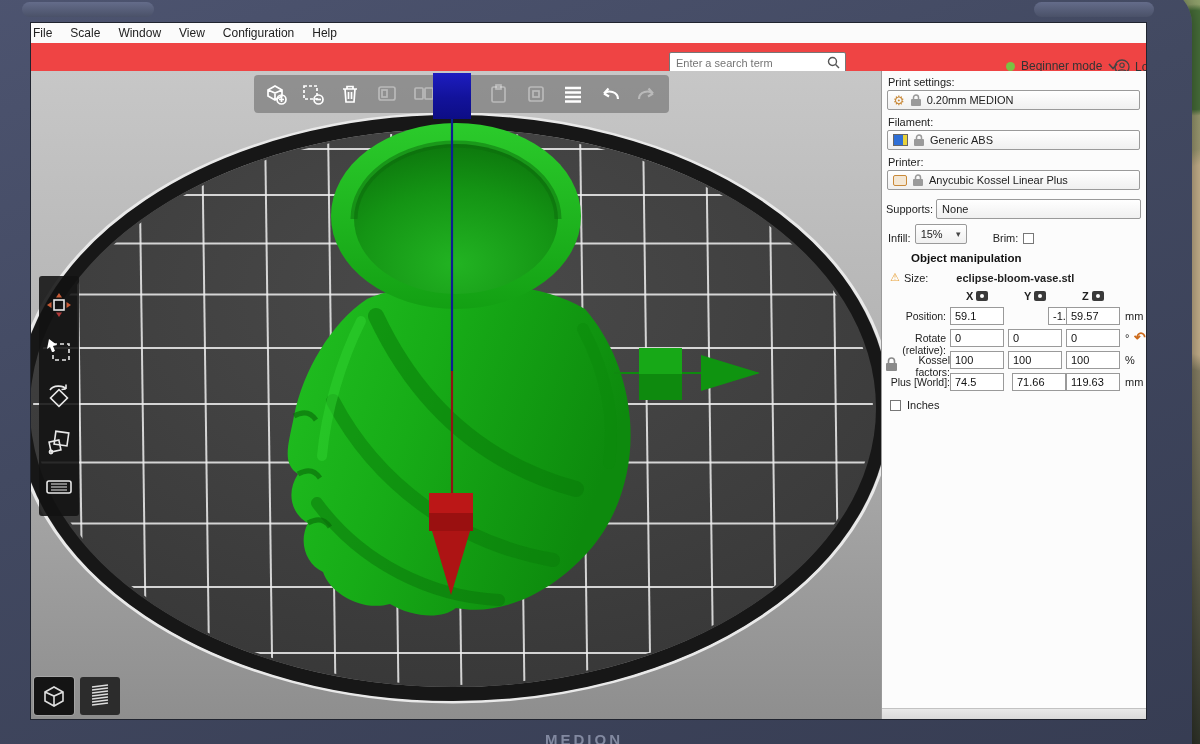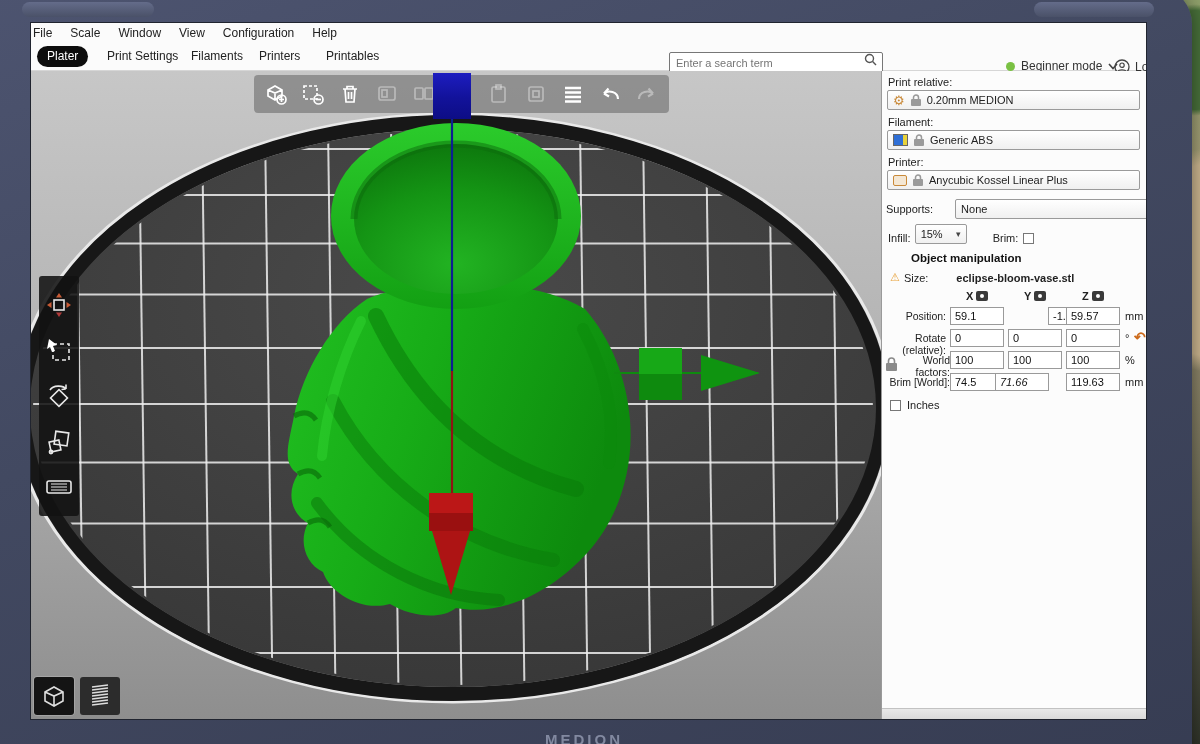--- a/index.html
+++ b/index.html
@@ -36,22 +36,22 @@
     display:flex; align-items:center; gap:18px; padding-left:2px; font-size:12px; color:#222; }
   .menubar span { cursor:default; }
 
   
   .tabrow { position:absolute; left:0; top:20px; width:100%; height:28px; background:#fbfbfb;
     border-bottom:1px solid #d6d6d6; font-size:12px; color:#222; }
   .tab { position:absolute; top:3px; height:21px; line-height:21px; padding:0 10px; }
   .tab.active { background:#0d0d0d; color:#fff; border-radius:11px; }
   .t0{left:6px;} .t1{left:66px;} .t2{left:150px;} .t3{left:218px;} .t4{left:285px;}
 
-  .searchbox { position:absolute; left:638px; top:29px; width:214px; height:21px;
-    border:1px solid #777; border-radius:2px; background:#fff; display:flex; }
+  .searchbox { position:absolute; left:638px; top:29px; width:177px; height:21px;
+    border:1px solid #777; border-radius:2px; background:#fff; display:flex; align-items:center; }
   .searchbox input { border:0; outline:0; flex:1; font-size:11px; color:#555; padding:0 6px;
     background:transparent; font-family:"Liberation Sans",sans-serif; }
   .mode-area { position:absolute; left:975px; top:36px; display:flex; align-items:center; gap:6px;
     font-size:12px; color:#333; }
   .mode-dot { width:9px; height:9px; border-radius:50%; background:#7ac143; display:inline-block; }
   .login-area { position:absolute; left:1083px; top:36px; display:flex; align-items:center; gap:5px;
     font-size:12px; color:#333; white-space:nowrap; }
 
   
   .viewport { position:absolute; left:0; top:48px; width:850px; height:650px;
@@ -135,27 +135,20 @@
 
   <div class="menubar">
     <span>File</span>
     <span>Scale</span>
     <span>Window</span>
     <span>View</span>
     <span>Configuration</span>
     <span>Help</span>
   </div>
 
-  <div class="tabrow">
-    <span class="tab active t0">Plater</span>
-    <span class="tab t1">Print Settings</span>
-    <span class="tab t2">Filaments</span>
-    <span class="tab t3">Printers</span>
-    <span class="tab t4">Printables</span>
-  </div>
 
   <div class="searchbox">
     <input placeholder="Enter a search term" style="">
     <span style="padding-right:5px;display:flex;">
       <svg width="13" height="13" viewBox="0 0 13 13">
           <circle cx="5.5" cy="5.5" r="4" stroke="#555" fill="none" stroke-width="1.4"></circle>
           <line x1="8.6" y1="8.6" x2="12" y2="12" stroke="#555" stroke-width="1.4"></line>
         </svg>
     </span>
   </div>
@@ -399,21 +392,21 @@
       <span class="viewbtn">
         <svg width="28" height="26" viewBox="0 0 28 26">
             <path d="M6 4 L22 2 M6 7 L22 5 M6 10 L22 8 M6 13 L22 11 M6 16 L22 14 M6 19 L22 17 M6 22 L22 20" style="stroke-width:1.3"></path>
           </svg>
       </span>
     </div>
   </div>
 
   <div class="panel">
 
-    <span class="plabel" style="top:5px;">Print relative:</span>
+    <span class="plabel" style="top:5px;">Print settings:</span>
     <div class="combo" style="top:19px;">
       <span class="gear">⚙</span>
       <span class="lock-ic">
           <svg width="10" height="12" viewBox="0 0 10 12">
             <rect y="5" width="10" height="7" rx="1" fill="#9a9a9a"></rect>
             <path d="M2.5 5 V3.5 a2.5 2.5 0 0 1 5 0 V5" fill="none" stroke="#9a9a9a" stroke-width="1.5"></path>
           </svg>
         </span>
       <span class="val">0.20mm MEDION</span>
     </div>
@@ -440,21 +433,21 @@
           <svg width="10" height="12" viewBox="0 0 10 12">
             <rect y="5" width="10" height="7" rx="1" fill="#9a9a9a"></rect>
             <path d="M2.5 5 V3.5 a2.5 2.5 0 0 1 5 0 V5" fill="none" stroke="#9a9a9a" stroke-width="1.5"></path>
           </svg>
         </span>
       <span class="val">Anycubic Kossel Linear Plus</span>
     </div>
 
     <div class="srow" style="top:128px; left:4px;">
       <span>Supports:</span>
-      <div class="mini-combo" style="margin-left:22px; width:205px;">
+      <div class="mini-combo" style="margin-left:3px; width:205px;">
         <span>None</span>
       </div>
     </div>
 
     <div class="srow" style="top:153px; left:6px;align-items:flex-end;">
       <span>Infill:</span>
       <div class="mini-combo" style="margin-left:4px; width:52px; justify-content:space-between;">
         <span>15%</span>
         <span style="font-size:9px; color:#444;">▾</span>
       </div>
@@ -495,29 +488,29 @@
     <input class="field" style="top: 258px; left: 184px;" value="0">
     <span class="unit" style="top:261px;">°</span>
     <span class="reset-arrow" style="top:258px;">↶</span>
 
     <span class="scale-lock" style="top:286px;">
       <svg width="11" height="14" viewBox="0 0 11 14">
           <rect y="6" width="11" height="8" rx="1" fill="#8a8a8a"></rect>
           <path d="M2.5 6 V4 a3 3 0 0 1 6 0 V6" fill="none" stroke="#8a8a8a" stroke-width="1.6"></path>
         </svg>
     </span>
-    <span class="rlabel" style="top:283px; left:4px;">World factors:</span>
+    <span class="rlabel" style="top:283px; left:4px;">Kossel factors:</span>
     <input class="field" style="top: 280px; left: 68px;" value="100">
     <input class="field" style="top: 280px; left: 126px;" value="100">
     <input class="field" style="top: 280px; left: 184px;" value="100">
     <span class="unit" style="top:283px;">%</span>
 
-    <span class="rlabel" style="top:305px; left:4px;">Brim [World]:</span>
+    <span class="rlabel" style="top:305px; left:4px;">Plus [World]:</span>
     <input class="field" style="top: 302px; left: 68px;" value="74.5">
-    <input class="field" style="top: 302px; left: 113px; font-style: italic;" value="71.66">
+    <input class="field" style="top: 302px; left: 130px;" value="71.66">
     <input class="field" style="top: 302px; left: 184px;" value="119.63">
     <span class="unit" style="top:305px;">mm</span>
 
     <div class="srow" style="top:328px; left:8px;text-align:right;">
       <span class="chk"></span>
       <span style="margin-left:6px;">Inches</span>
     </div>
 
     <div class="panel-footer"></div>
   </div>

